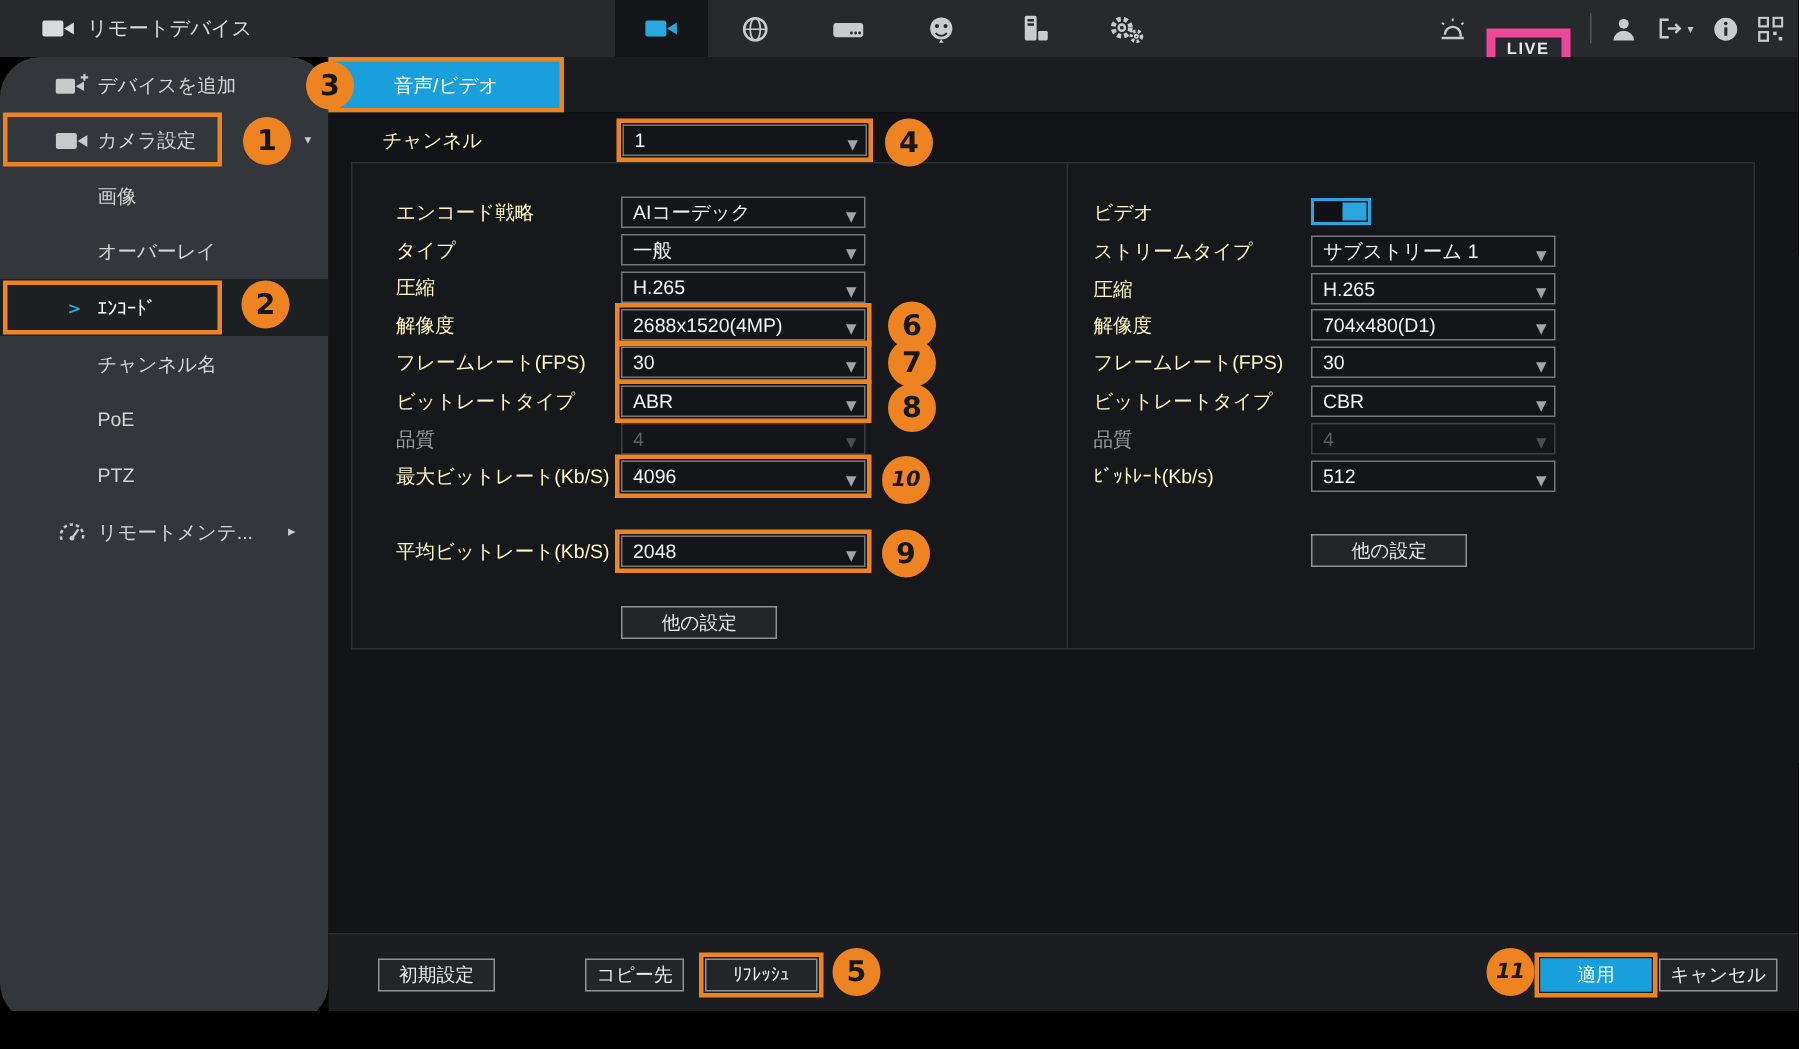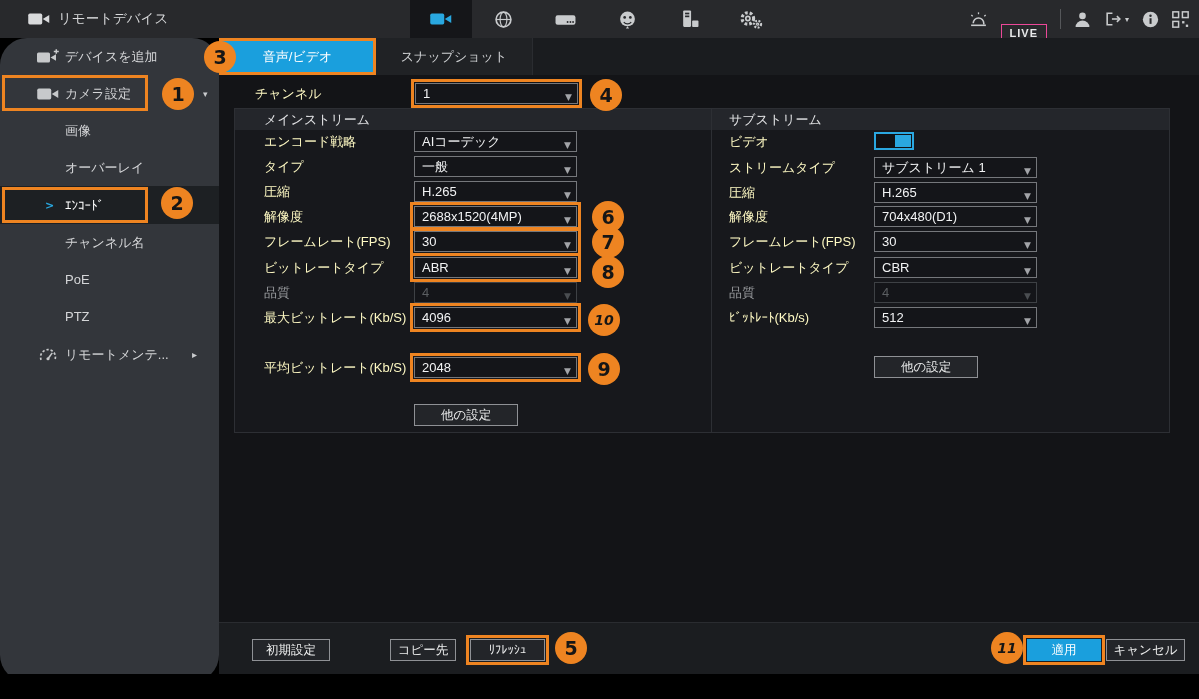--- a/index.html
+++ b/index.html
@@ -12,21 +12,21 @@
   .abs { position:absolute; }
   svg { display:block; }
 
   
   #topbar { left:0; top:0; width:1199px; height:38px; background:#28292c; }
   #topbar .title-wrap { position:absolute; left:28px; top:0; height:38px; display:flex; align-items:center; gap:8px; color:#d9dadc; font-size:13.5px; }
   #nav { position:absolute; left:410px; top:0; height:38px; display:flex; }
   .nav-item { width:62px; height:38px; display:flex; align-items:center; justify-content:center; color:#c9cbcd; }
   .nav-item.sel { background:#151619; color:#29a8e0; }
   #topbar-right { position:absolute; right:10px; top:0; height:38px; display:flex; align-items:center; gap:13px; color:#c9cbcd; }
-  .live-badge { border:1px solid #ec4899; color:#e8e9ea; font-size:11px; font-weight:bold; letter-spacing:1px; padding:2px 8px 3px 8px;margin-top:28px; }
+  .live-badge { border:6px solid #ec4899; color:#e8e9ea; font-size:11px; font-weight:bold; letter-spacing:1px; padding:2px 8px 3px 8px;margin-top:28px; }
   .vsep { width:1px; height:20px; background:#55575a; }
   .caret-mini { font-family:"DejaVu Sans",sans-serif; font-size:8px; color:#c9cbcd; margin-left:2px; }
 
   
   #sidebar { left:0; top:38px; width:219px; height:644px; background:#33363b;border-radius:27px; }
   .side-item { position:absolute; left:0; width:219px; height:37px; display:flex; align-items:center; color:#d5d6d8; cursor:default; }
   .side-item .ic { position:absolute; left:37px; width:22px; display:flex; justify-content:center; color:#c7c9cb; }
   .side-item .lbl { position:absolute; left:65px; white-space:nowrap; }
   .side-item.sel { background:#1d2023; color:#fff; }
   .side-item .chev-sel { position:absolute; left:45px; color:#29a8e0; font-size:11px; font-weight:bold; font-family:"DejaVu Sans",sans-serif; }
@@ -213,35 +213,30 @@
             <circle cx="9" cy="12" r="1.5" fill="currentColor" stroke="none"></circle>
           </svg>
         </span>
       <span class="lbl">リモートメンテ...</span>
       <span class="expand-arrow">▸</span>
     </div>
   </div>
 
   <div class="abs" id="tabbar">
     <div class="tab active">音声/ビデオ</div>
-    <div class="tab">スナップショット</div>
   </div>
 
   <div class="abs" id="content">
 
     <span class="flabel" style="left:36px;top:8px">チャンネル</span>
     <div class="dd hl" style="left:196px;top:8px">
       <span>1</span><span class="caret">▼</span>
     </div>
 
     <div id="panel">
-      <div class="hdr">
-        <span style="left:29px">メインストリーム</span>
-        <span style="left:494px">サブストリーム</span>
-      </div>
       <div class="divider"></div>
 
       <span class="flabel" style="left:29px;top:22px">エンコード戦略</span>
       <div class="dd" style="left:179px;top:22px"><span>AIコーデック</span><span class="caret">▼</span></div>
 
       <span class="flabel" style="left:29px;top:47px">タイプ</span>
       <div class="dd" style="left:179px;top:47px"><span>一般</span><span class="caret">▼</span></div>
 
       <span class="flabel" style="left:29px;top:72px">圧縮</span>
       <div class="dd" style="left:179px;top:72px"><span>H.265</span><span class="caret">▼</span></div>

